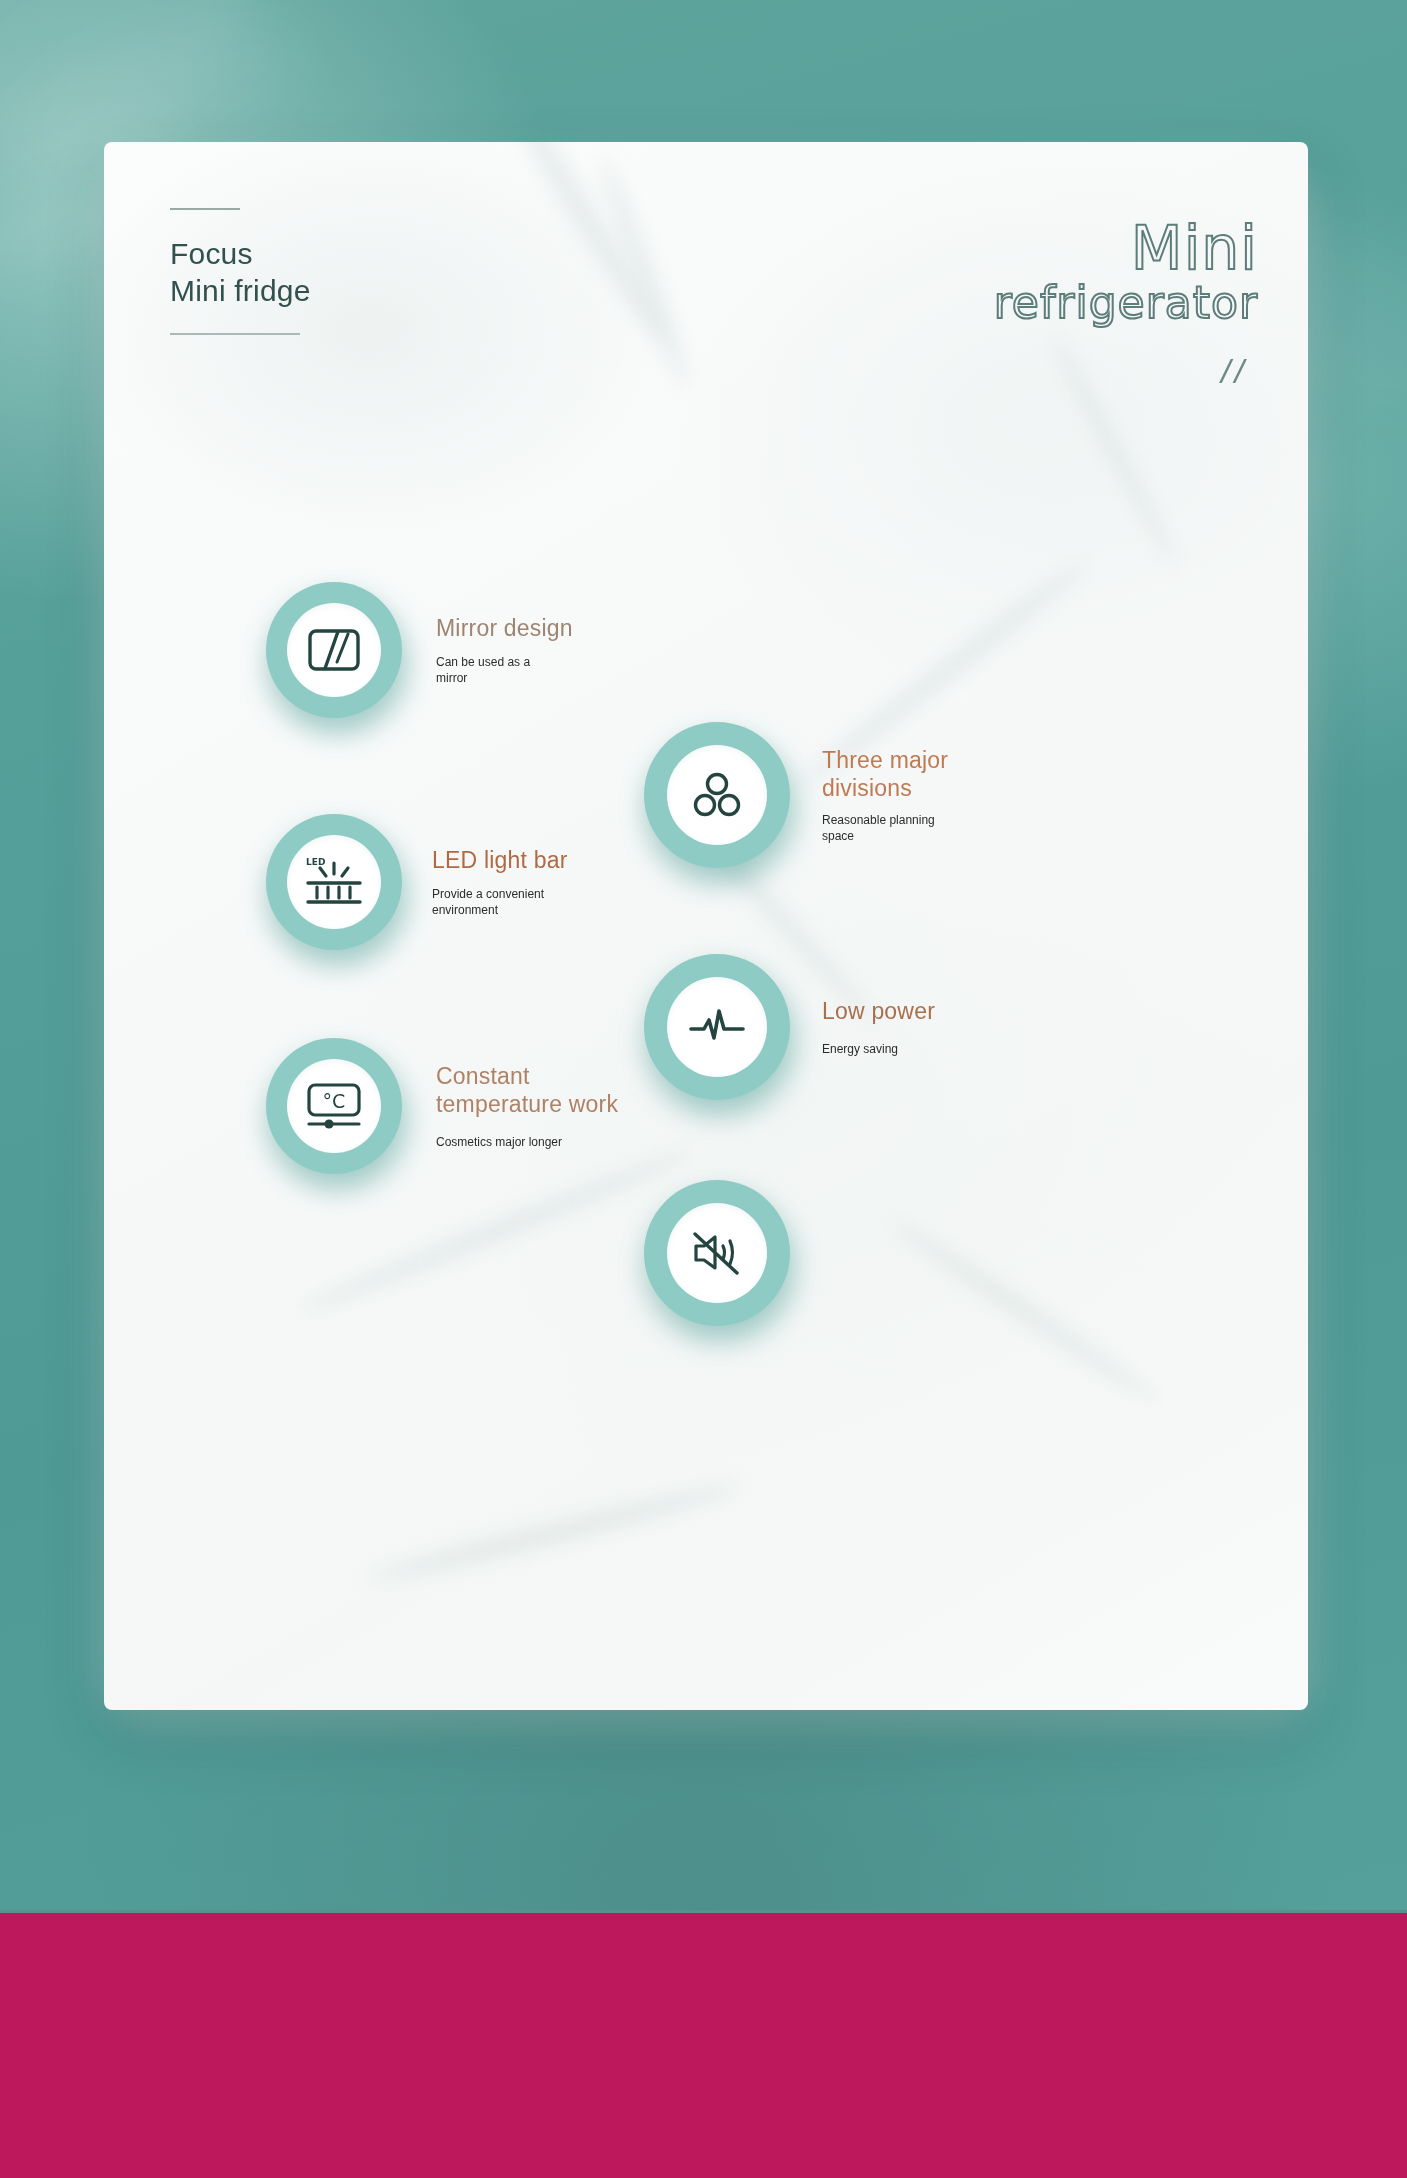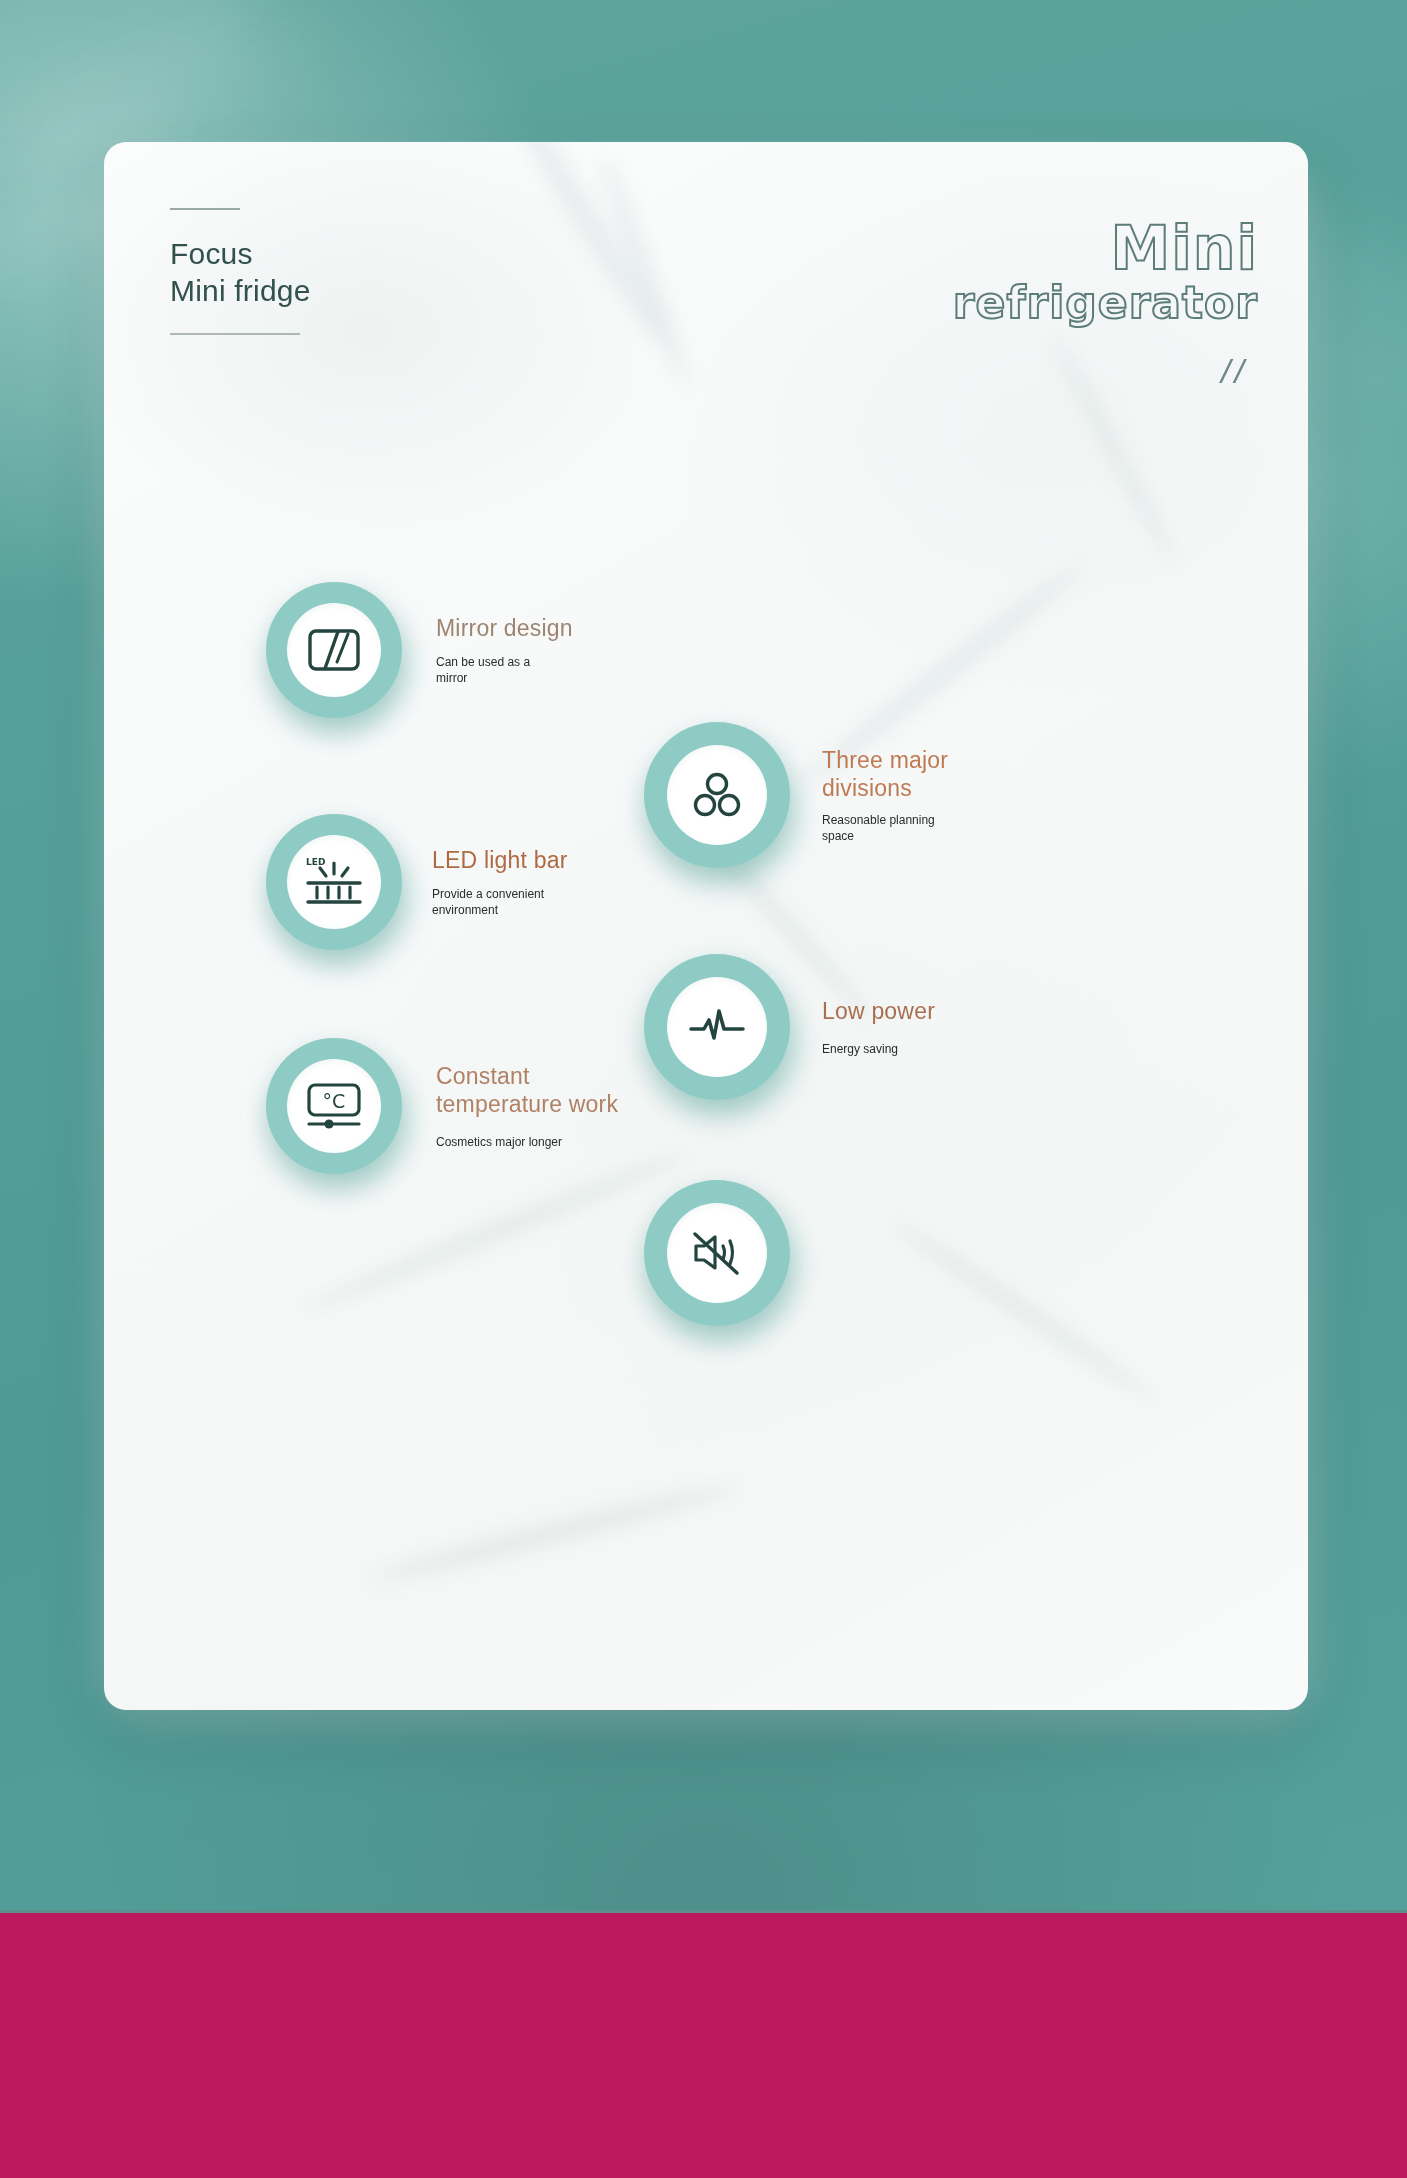--- a/index.html
+++ b/index.html
@@ -73,21 +73,21 @@
     left:96px; top:156px;
     width:1222px; height:1572px;
     border-radius:62px;
     background:rgba(255,255,255,0.22);
     filter:blur(16px);
   }
   .card {
     position:absolute;
     left:104px; top:142px;
     width:1204px; height:1568px;
-    border-radius:22px;
+    border-radius:8px;
     overflow:hidden;
     background:
       radial-gradient(420px 300px at 22% 12%, rgba(233,239,238,0.75) 0%, rgba(233,239,238,0) 70%),
       radial-gradient(520px 380px at 78% 18%, rgba(236,241,240,0.60) 0%, rgba(236,241,240,0) 72%),
       radial-gradient(640px 520px at 58% 62%, rgba(240,244,243,0.55) 0%, rgba(240,244,243,0) 75%),
       linear-gradient(150deg, #FBFCFC 0%, #F7F9F9 40%, #F4F7F6 72%, #F9FAFA 100%);
     box-shadow:0 26px 60px rgba(20,60,58,0.20);
   }
   
   .vein {
@@ -129,21 +129,21 @@
     background:#AEB9B7;
     margin-top:24px;
   }
 
   
   .hero-title {
     position:absolute;
     right:50px; top:78px;
     text-align:right;
     line-height:0.96;
-    font-weight:bold;
+    font-weight:normal;
     letter-spacing:1px;
     color:transparent;
     -webkit-text-stroke:2px #5C7D79;
     font-family:"DejaVu Sans", sans-serif;
   }
   .hero-l1 { font-size:60px; display:block; }
   .hero-l2 { font-size:44px; display:block; margin-top:4px; }
   .slashes {
     position:absolute;
     right:60px; top:210px;

